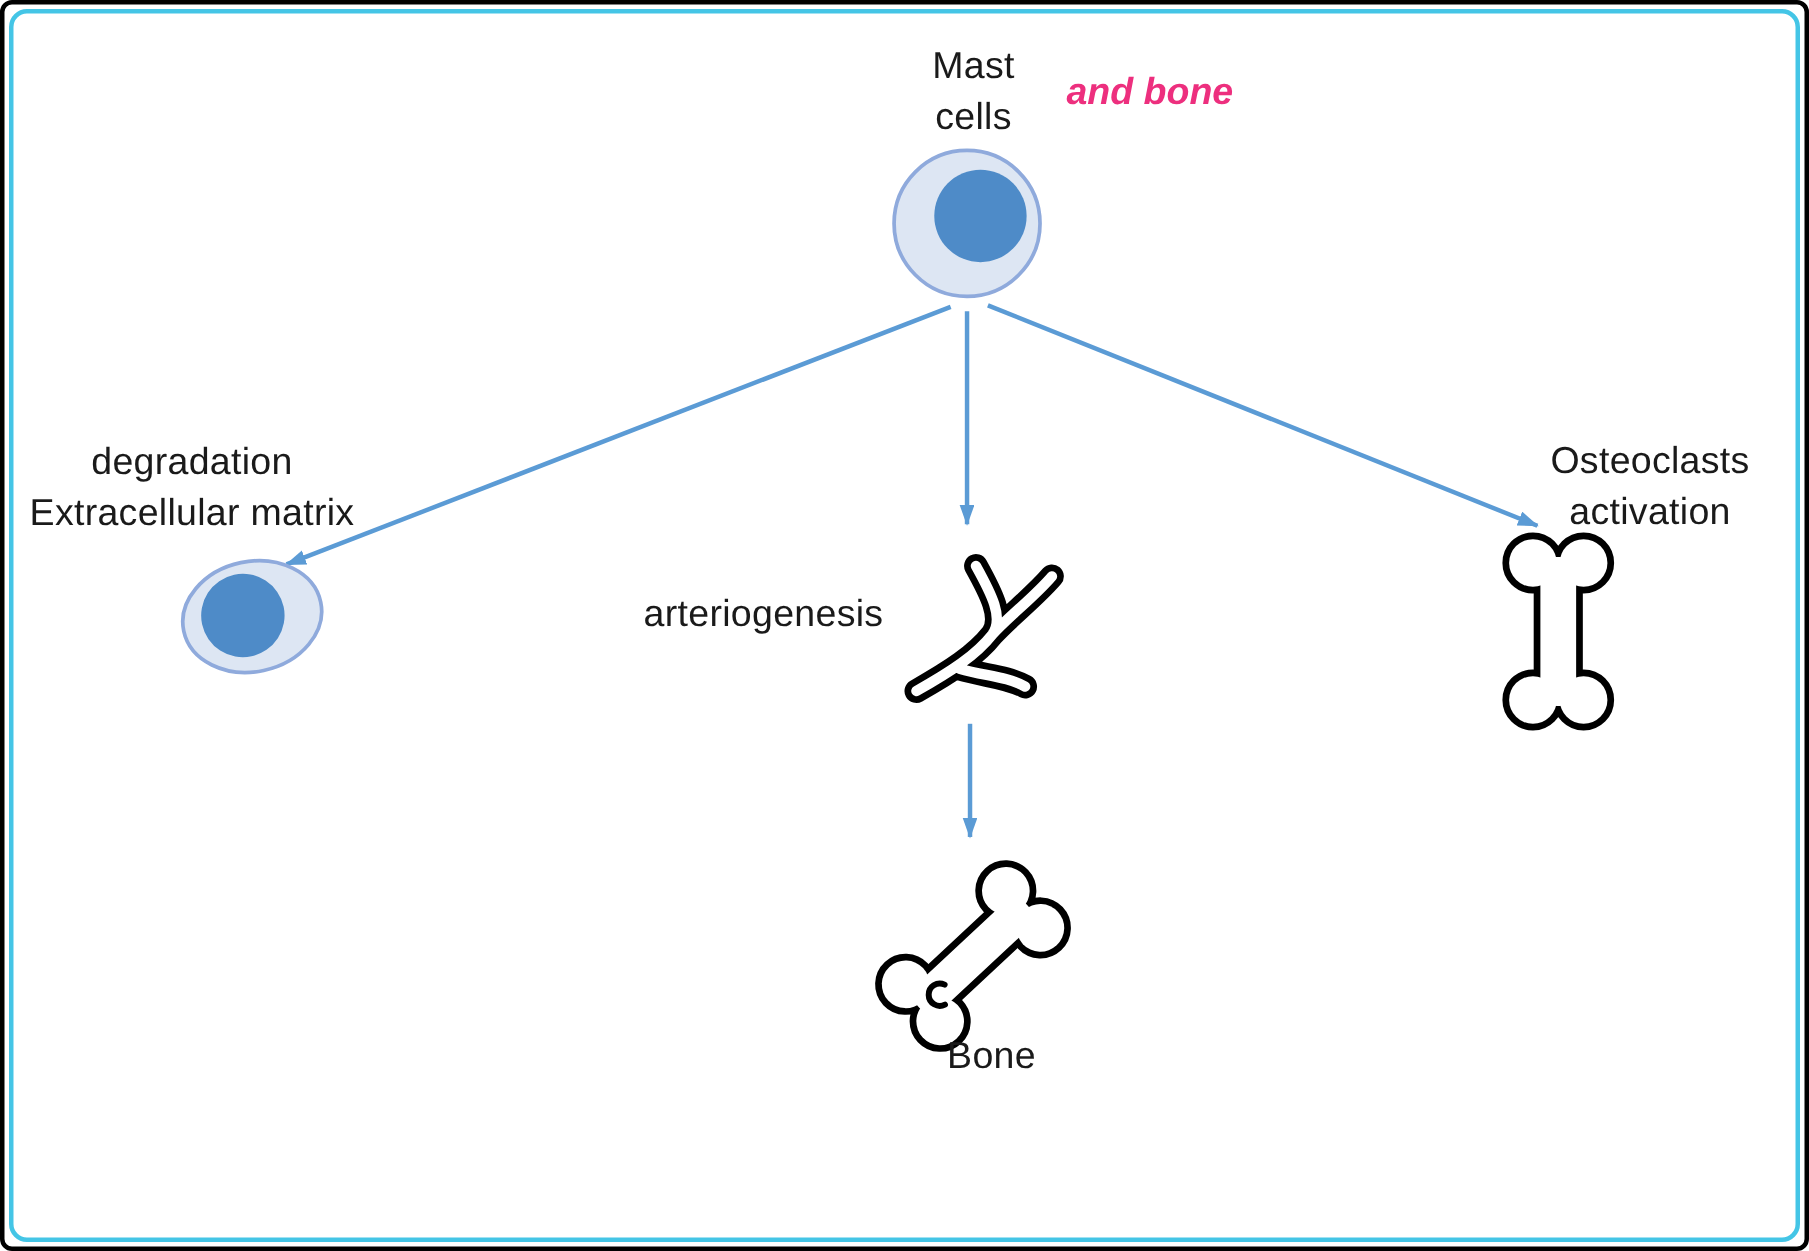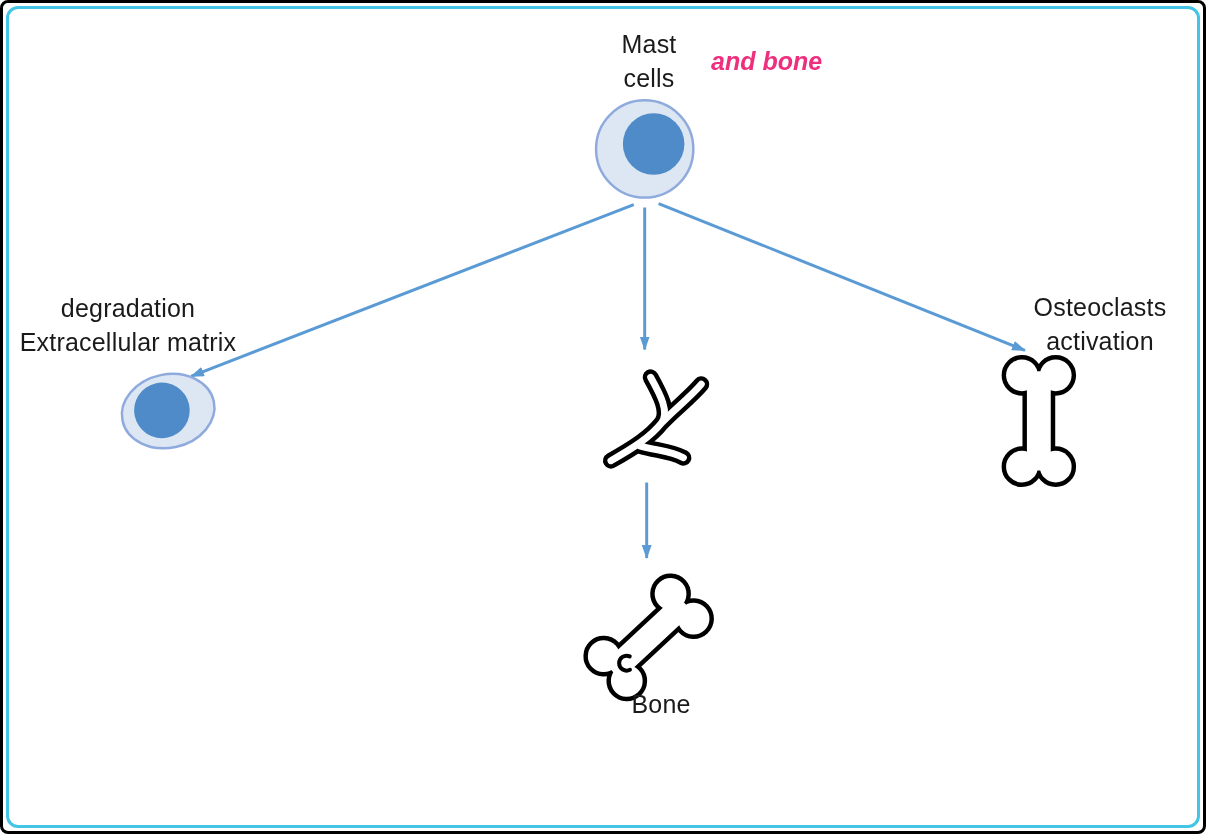--- a/index.html
+++ b/index.html
@@ -110,20 +110,21 @@
   </div>
 
   <div class="annotation" style="left:708px; top:44px;">and bone</div>
 
   <div class="label" style="left:0px; top:288px; width:250px;">
     <span>degradation</span>
     <span>Extracellular matrix</span>
   </div>
 
   <div class="label" style="left:396px; top:389px; width:220px;">
+    <span>arteriogenesis</span>
   </div>
 
   <div class="label" style="left:997px; top:287px; width:200px;">
     <span>Osteoclasts</span>
     <span>activation</span>
   </div>
 
   <div class="label" style="left:578px; top:684px; width:160px;">
     <span>Bone</span>
   </div>

